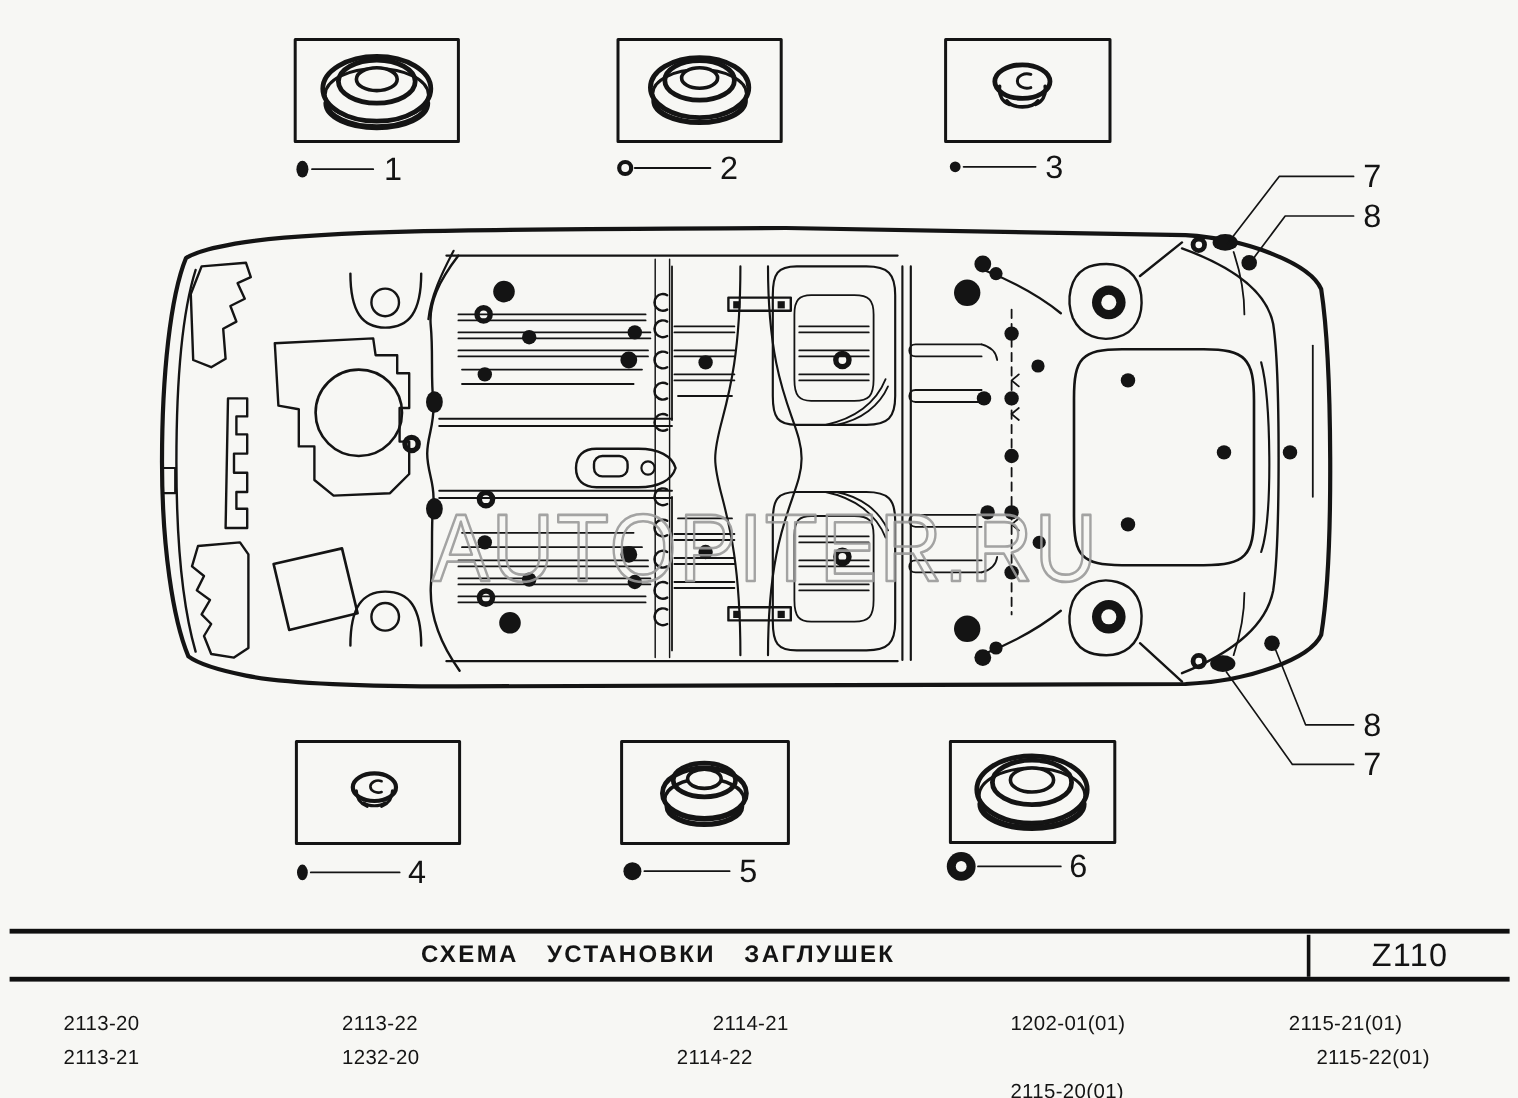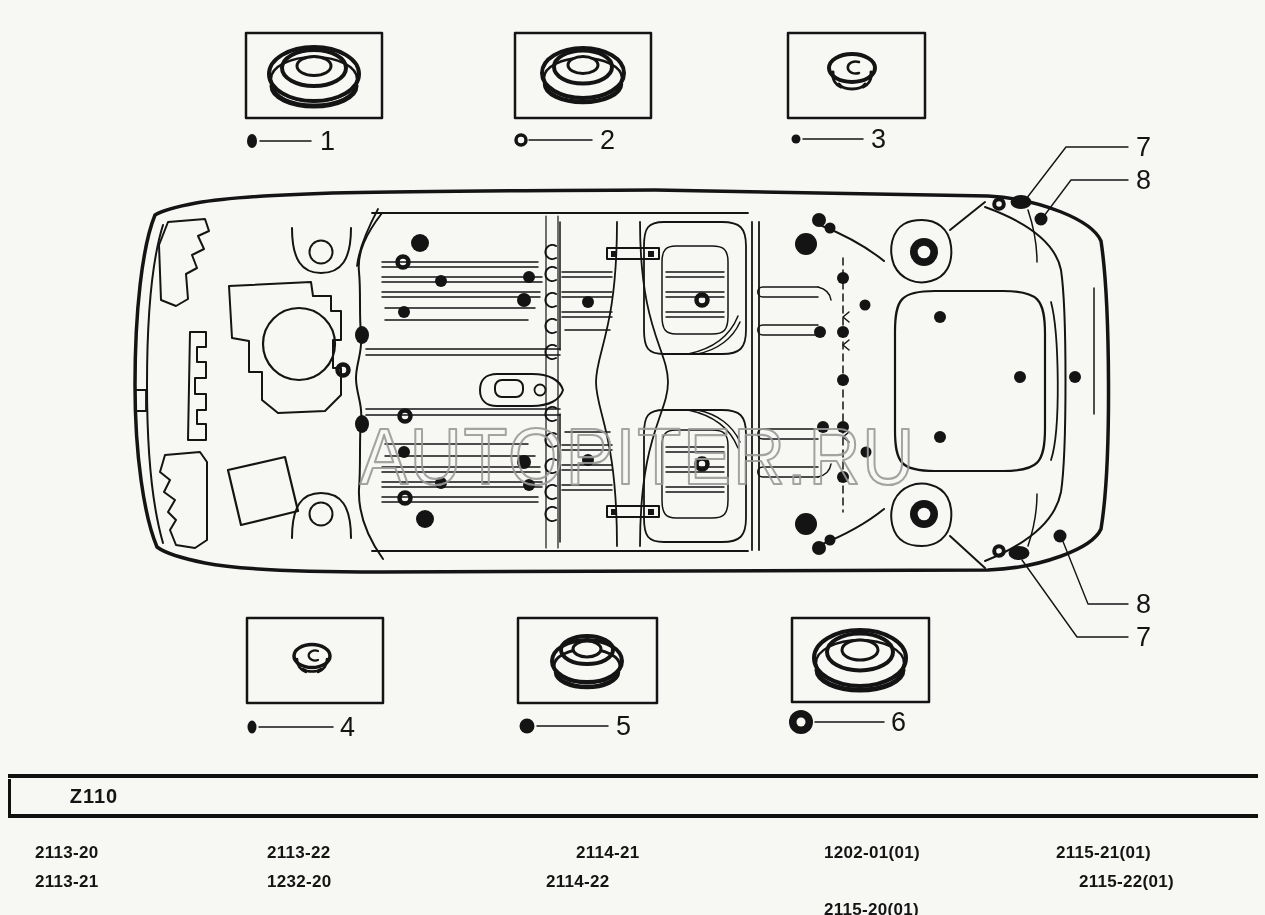--- a/index.html
+++ b/index.html
@@ -13,22 +13,22 @@
   .rule{position:absolute;background:#101010;}
   .title-row{
     position:absolute;left:8px;top:779px;width:1250px;height:35px;
     display:flex;align-items:center;
   }
   .title-left{
     flex:1;text-align:center;font-weight:bold;font-size:20px;
     letter-spacing:2px;word-spacing:16px;
   }
   .title-divider{width:3px;height:35px;background:#101010;}
-  .title-right{width:166px;text-align:center;font-weight:bold;font-size:20px;letter-spacing:1px;}
-  .model{position:absolute;font-weight:bold;font-size:17px;letter-spacing:0.3px;white-space:nowrap;}
+  .title-right{width:166px;text-align:center;font-weight:normal;font-size:27px;letter-spacing:1px;}
+  .model{position:absolute;font-weight:normal;font-size:17px;letter-spacing:0.3px;white-space:nowrap;margin-left:18px;}
 </style>
 </head>
 <body>
 
 <div class="page">
 
 <svg class="diagram" width="1265" height="770" viewBox="0 0 1265 770">
   <g fill="none" stroke="#141414" stroke-linecap="round" stroke-linejoin="round">
 
     <g>
@@ -312,20 +312,21 @@
       <text class="num-label" x="1136" y="646">7</text>
     </g>
 
     <text class="wm" x="360" y="484" font-size="80" textLength="556" lengthAdjust="spacingAndGlyphs" fill="none" stroke="#9a9a9a" stroke-width="2.2" opacity="0.9">AUTOPITER.RU</text>
   </g>
 </svg>
 
 <div>
   <div class="rule" style="left:8px;top:774px;width:1250px;height:4px;"></div>
   <div class="title-row">
+    <div class="title-left">СХЕМА УСТАНОВКИ ЗАГЛУШЕК</div>
     <div class="title-divider"></div>
     <div class="title-right">Z110</div>
   </div>
   <div class="rule" style="left:8px;top:814px;width:1250px;height:4px;"></div>
 
   <div>
     <span class="model" style="left:35px;top:843px;">2113-20</span>
     <span class="model" style="left:267px;top:843px;">2113-22</span>
     <span class="model" style="left:576px;top:843px;">2114-21</span>
     <span class="model" style="left:824px;top:843px;">1202-01(01)</span>

